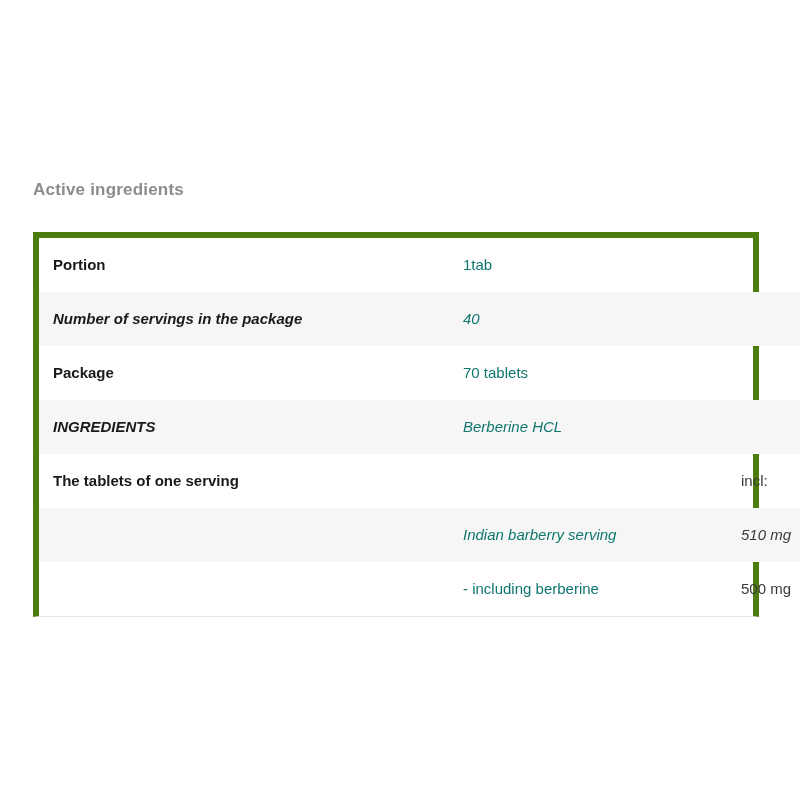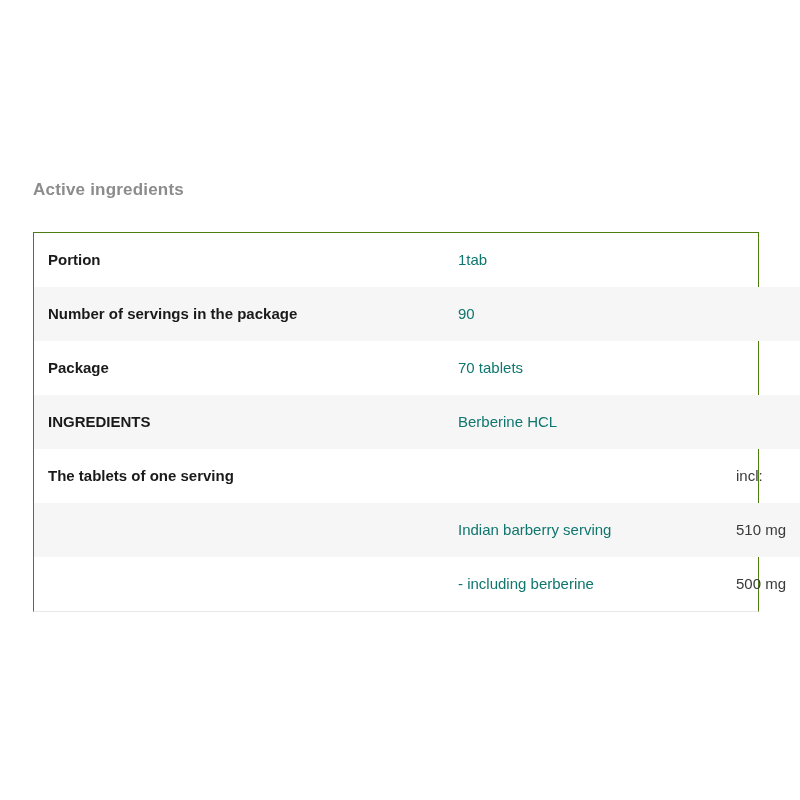--- a/index.html
+++ b/index.html
@@ -27,34 +27,35 @@
     font-size: 17px;
     font-weight: bold;
     color: #8c8c8c;
     letter-spacing: 0.2px;
   }
   .table-wrap {
     position: absolute;
     left: 33px;
     top: 232px;
     width: 726px;
-    border: 1px solid #4d7c0f;
+    border: 6px solid #4d7c0f;
     border-bottom: 1px solid #e8e8e8;
     box-sizing: border-box;
   }
   table.ingredients {
     width: 100%;
     border-collapse: collapse;
     table-layout: fixed;
   }
   table.ingredients tr {
     height: 54px;
   }
   table.ingredients tr.shaded td {
     background: #f6f6f6;
+    font-style: italic;
   }
   table.ingredients td {
     border: none;
     padding: 0 14px;
     vertical-align: middle;
     font-size: 15px;
     line-height: 1.3;
   }
   td.label-cell {
     width: 382px;
@@ -87,21 +88,21 @@
       <tbody>
 
         <tr>
           <td class="label-cell">Portion</td>
           <td class="value-cell">1tab</td>
           <td class="amount-cell"></td>
         </tr>
 
         <tr class="shaded">
           <td class="label-cell">Number of servings in the package</td>
-          <td class="value-cell">90</td>
+          <td class="value-cell">40</td>
           <td class="amount-cell"></td>
         </tr>
 
         <tr>
           <td class="label-cell">Package</td>
           <td class="value-cell">70 tablets</td>
           <td class="amount-cell"></td>
         </tr>
 
         <tr class="shaded">

